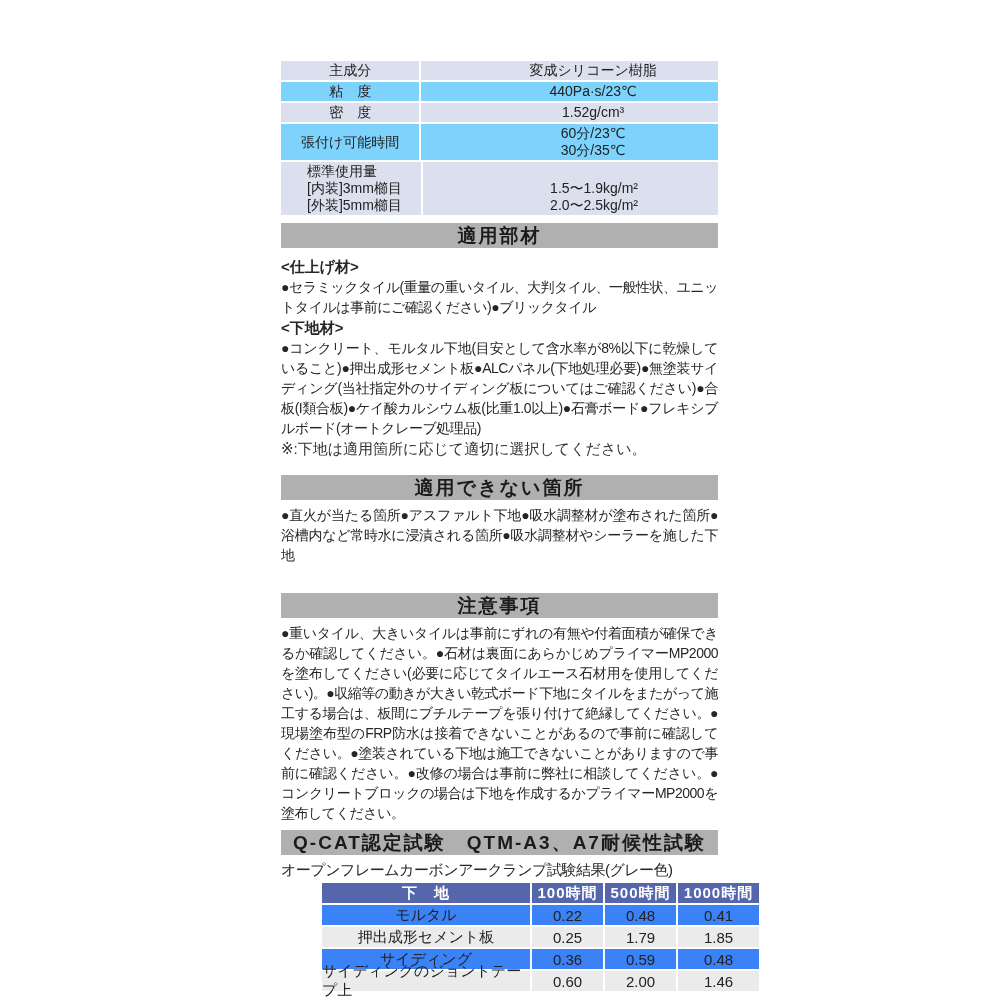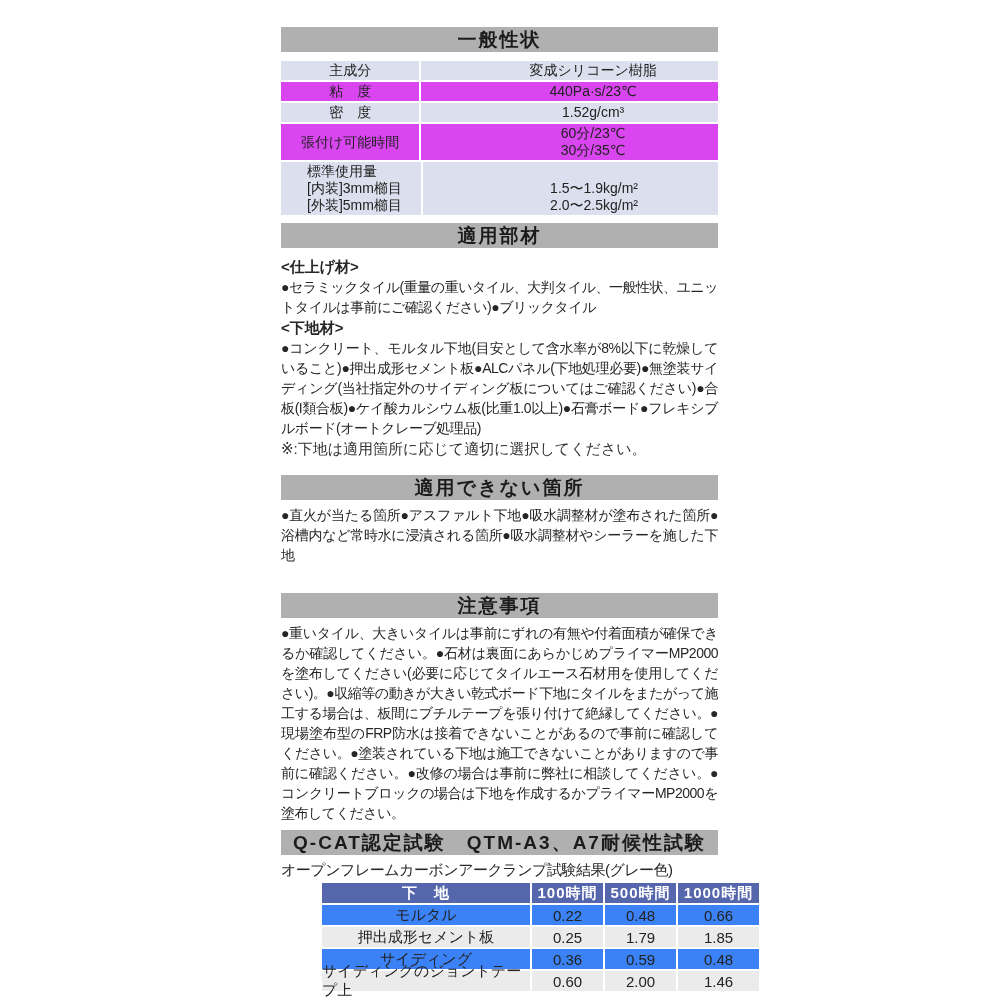--- a/index.html
+++ b/index.html
@@ -25,21 +25,21 @@
   .gtable .row:last-child{margin-bottom:18px;}
   .gtable .cell{
     display:flex;flex-direction:column;justify-content:center;
     text-align:center;font-size:14px;line-height:17px;color:#222222;
     padding:1px 0;letter-spacing:0;
   }
   .gtable .cell.label{width:155px;margin-right:2px;}
   .gtable .cell.value{width:280px;padding-left:47px;}
   .gtable .cell.left{text-align:left;padding-left:26px;box-sizing:border-box;}
   .gtable .row.blue .cell{background:#dcdfed;}
-  .gtable .row.gray .cell{background:#d946ef;}
+  .gtable .row.gray .cell{background:#7dd3fc;}
 
   
   .textblock{position:absolute;left:0;width:437px;color:#262626;}
   .textblock .subhead{font-size:15px;line-height:21px;font-weight:bold;letter-spacing:0;}
   .textblock .body{font-size:14px;line-height:20px;letter-spacing:-0.5px;text-align:justify;}
   .textblock .note{font-size:15px;line-height:17px;letter-spacing:0;margin-top:2px;color:#333333;}
 
   
   .caption{
     position:absolute;left:0;width:437px;
@@ -63,23 +63,20 @@
   .qtable .c1{width:71px;margin-right:2px;}
   .qtable .c2{width:71px;margin-right:2px;}
   .qtable .c3{width:81px;}
 </style>
 </head>
 <body>
 
 <div class="page">
   <div class="content">
 
-    <div class="section-bar" style="top:27px">
-      <span>一般性状</span>
-    </div>
     <div class="gtable" style="top:61px">
         <div class="row blue">
           <div class="cell label">
             <div class="line">主成分</div>
           </div>
           <div class="cell value">
             <div class="line">変成シリコーン樹脂</div>
           </div>
         </div>
         <div class="row gray">
@@ -154,21 +151,21 @@
         <div class="trow hrow">
           <div class="tcell c0">下　地</div>
           <div class="tcell c1">100時間</div>
           <div class="tcell c2">500時間</div>
           <div class="tcell c3">1000時間</div>
         </div>
         <div class="trow drow blue">
           <div class="tcell c0">モルタル</div>
           <div class="tcell c1">0.22</div>
           <div class="tcell c2">0.48</div>
-          <div class="tcell c3">0.66</div>
+          <div class="tcell c3">0.41</div>
         </div>
         <div class="trow drow gray">
           <div class="tcell c0">押出成形セメント板</div>
           <div class="tcell c1">0.25</div>
           <div class="tcell c2">1.79</div>
           <div class="tcell c3">1.85</div>
         </div>
         <div class="trow drow blue">
           <div class="tcell c0">サイディング</div>
           <div class="tcell c1">0.36</div>

